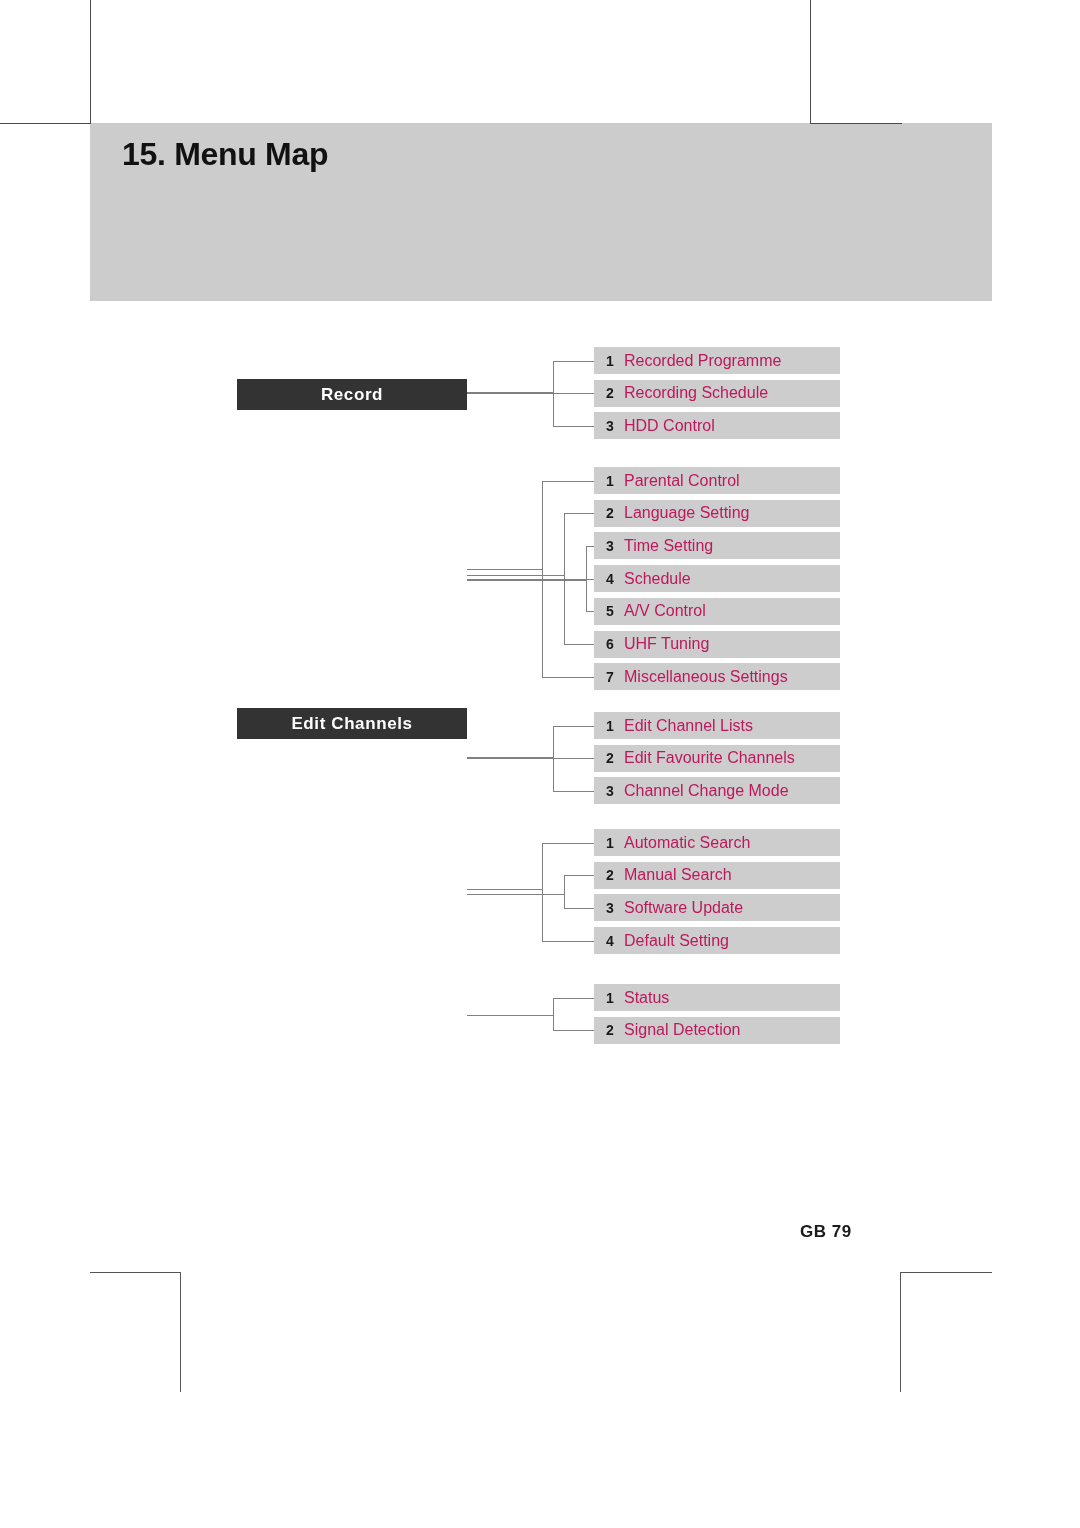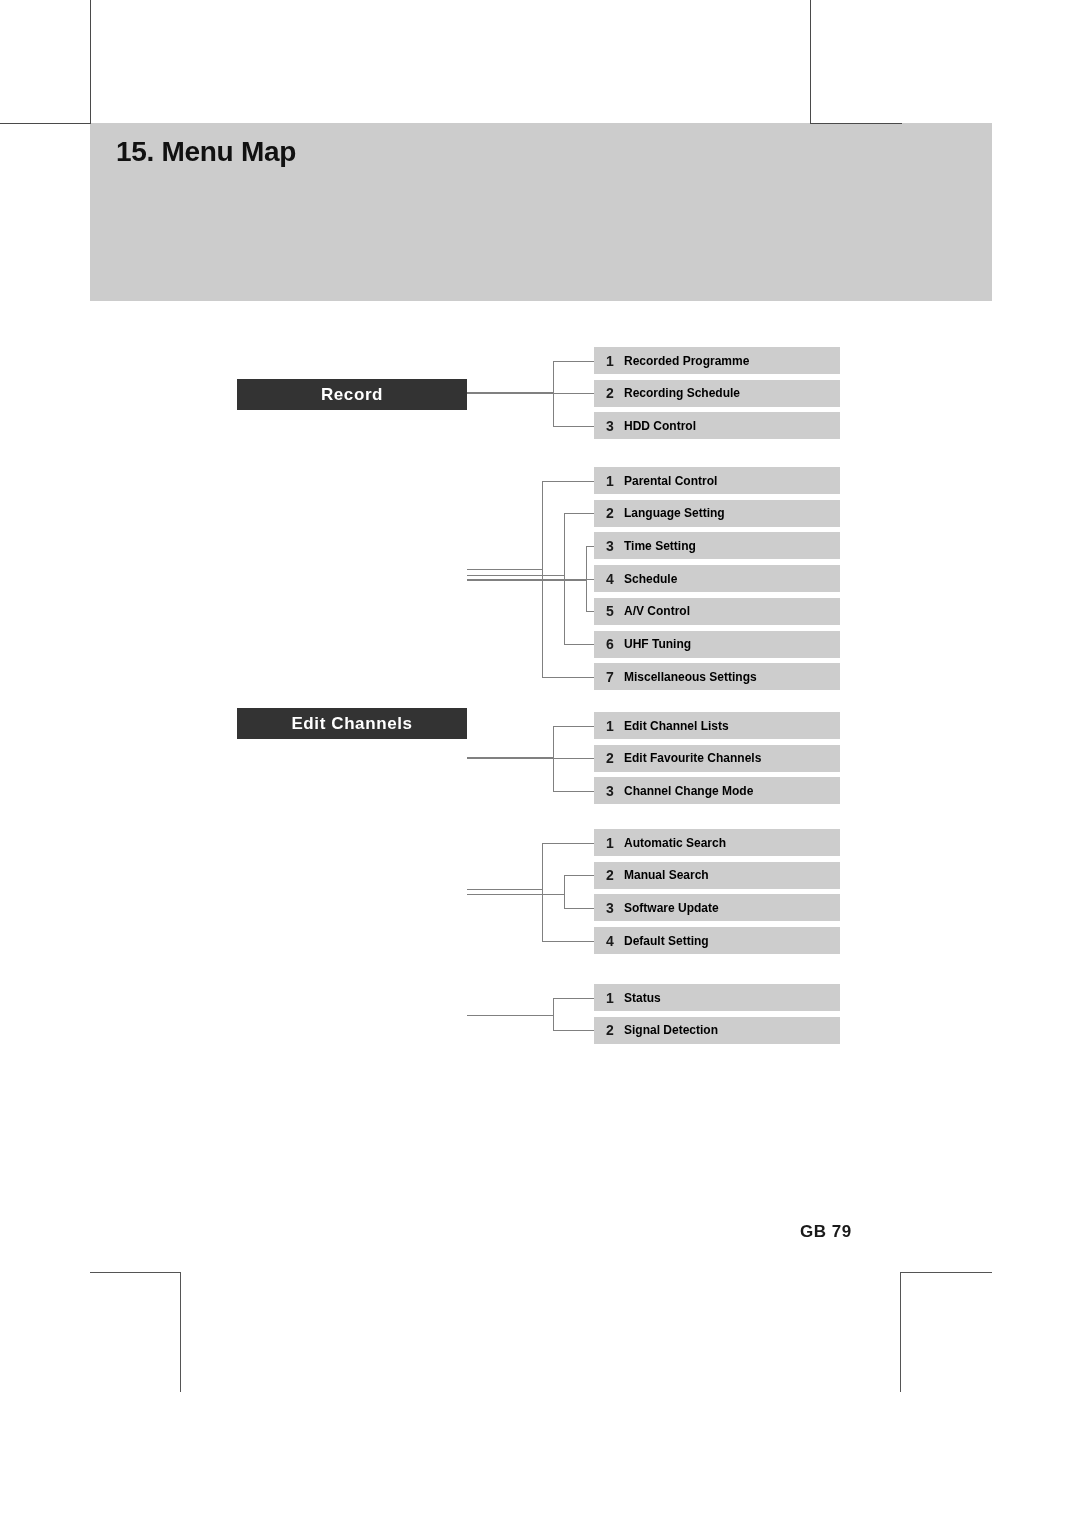--- a/index.html
+++ b/index.html
@@ -37,23 +37,23 @@
     position: absolute;
     top: 123px;
     height: 0;
     border-top: 1.5px solid #4a4a4a;
   }
   #crop-h-left  { left: 0px;   width: 90px; }
   #crop-h-right { left: 810px; width: 92px; }
 
   #page-title {
     position: absolute;
-    left: 116px;
+    left: 122px;
     top: 136px;
-    font-size: 28px;
+    font-size: 32px;
     font-weight: bold;
     color: #111111;
     letter-spacing: -0.3px;
     white-space: nowrap;
   }
 
   
   #diagram {
     position: absolute;
     left: 0;
@@ -90,23 +90,23 @@
     padding-left: 12px;
   }
   .item-num {
     font-size: 14px;
     font-weight: bold;
     color: #1a1a1a;
     width: 18px;
     flex: 0 0 18px;
   }
   .item-label {
-    font-size: 12px;
-    font-weight: bold;
-    color: #000000;
+    font-size: 16px;
+    font-weight: normal;
+    color: #be185d;
     white-space: nowrap;
   }
 
   
   .wire-h {
     position: absolute;
     height: 0;
     border-top: 1.5px solid #808080;
   }
   .wire-v {

